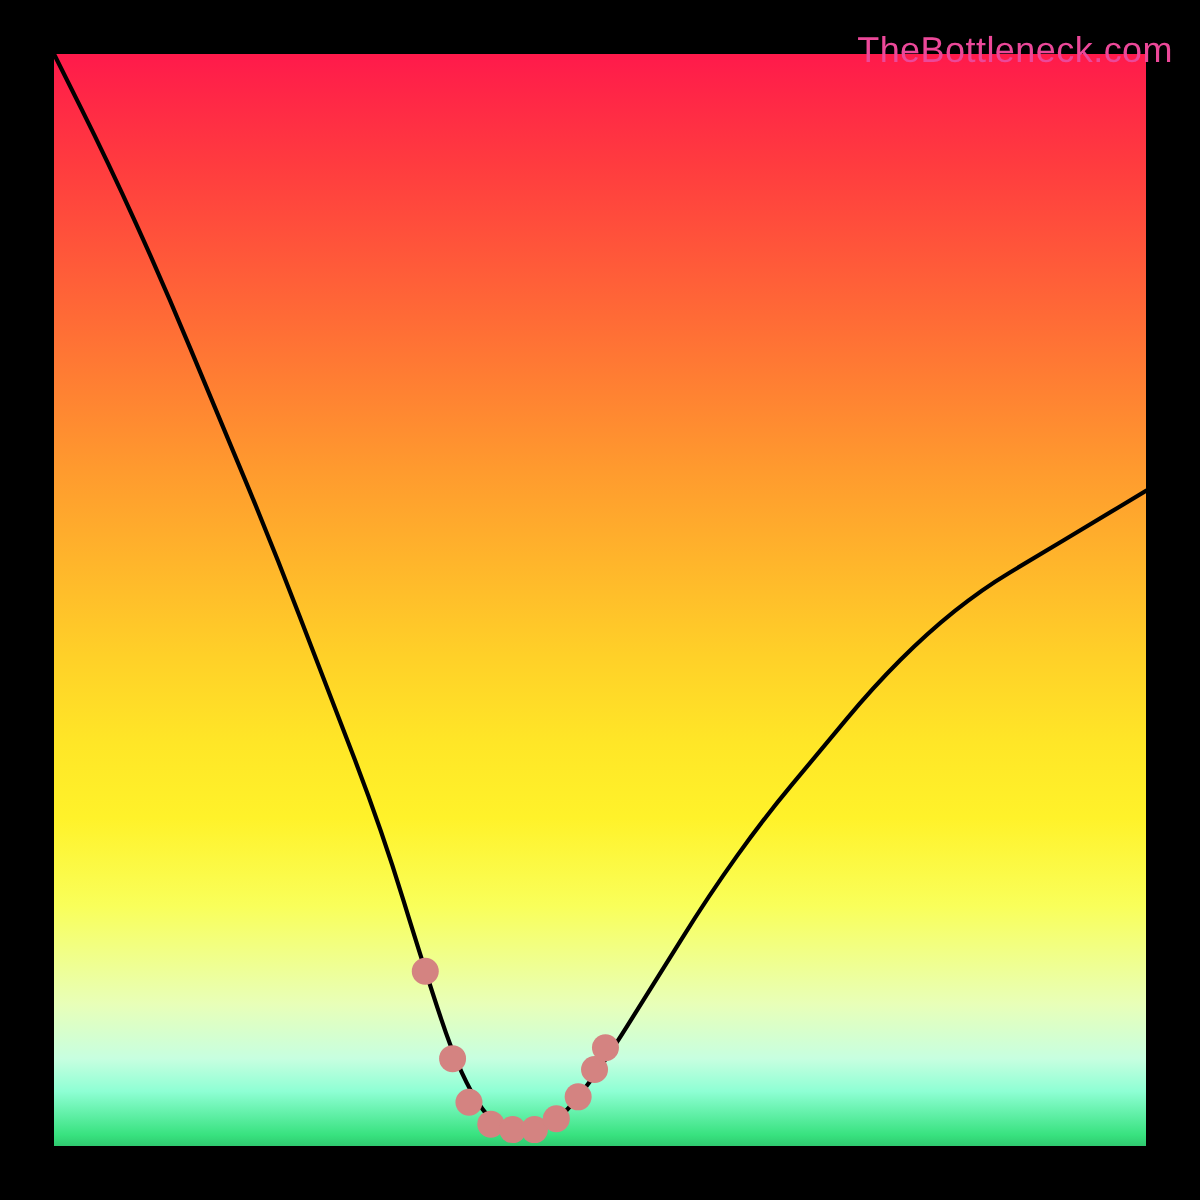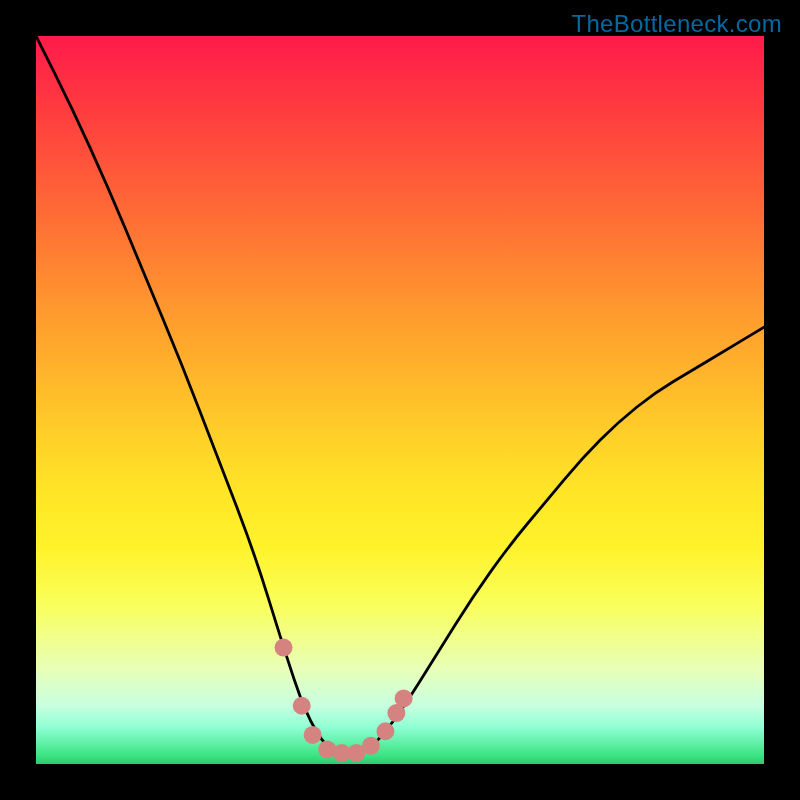--- a/index.html
+++ b/index.html
@@ -37,23 +37,23 @@
       #f9ff5a 78%,
       #e8ffb8 87%,
       #c7ffe0 92%,
       #8effd4 95%,
       #38e27f 99%,
       #2fc96f 100%
     );
   }
   .watermark {
     position: absolute;
-    top: 10px;
+    top: 20px;
     right: 18px;
-    color: #0369a1;
+    color: #ec4899;
     font-size: 24px;
     font-weight: 400;
     letter-spacing: 0.3px;
     user-select: none;
   }
   svg.curve {
     position: absolute;
     top: 0;
     left: 0;
   }

